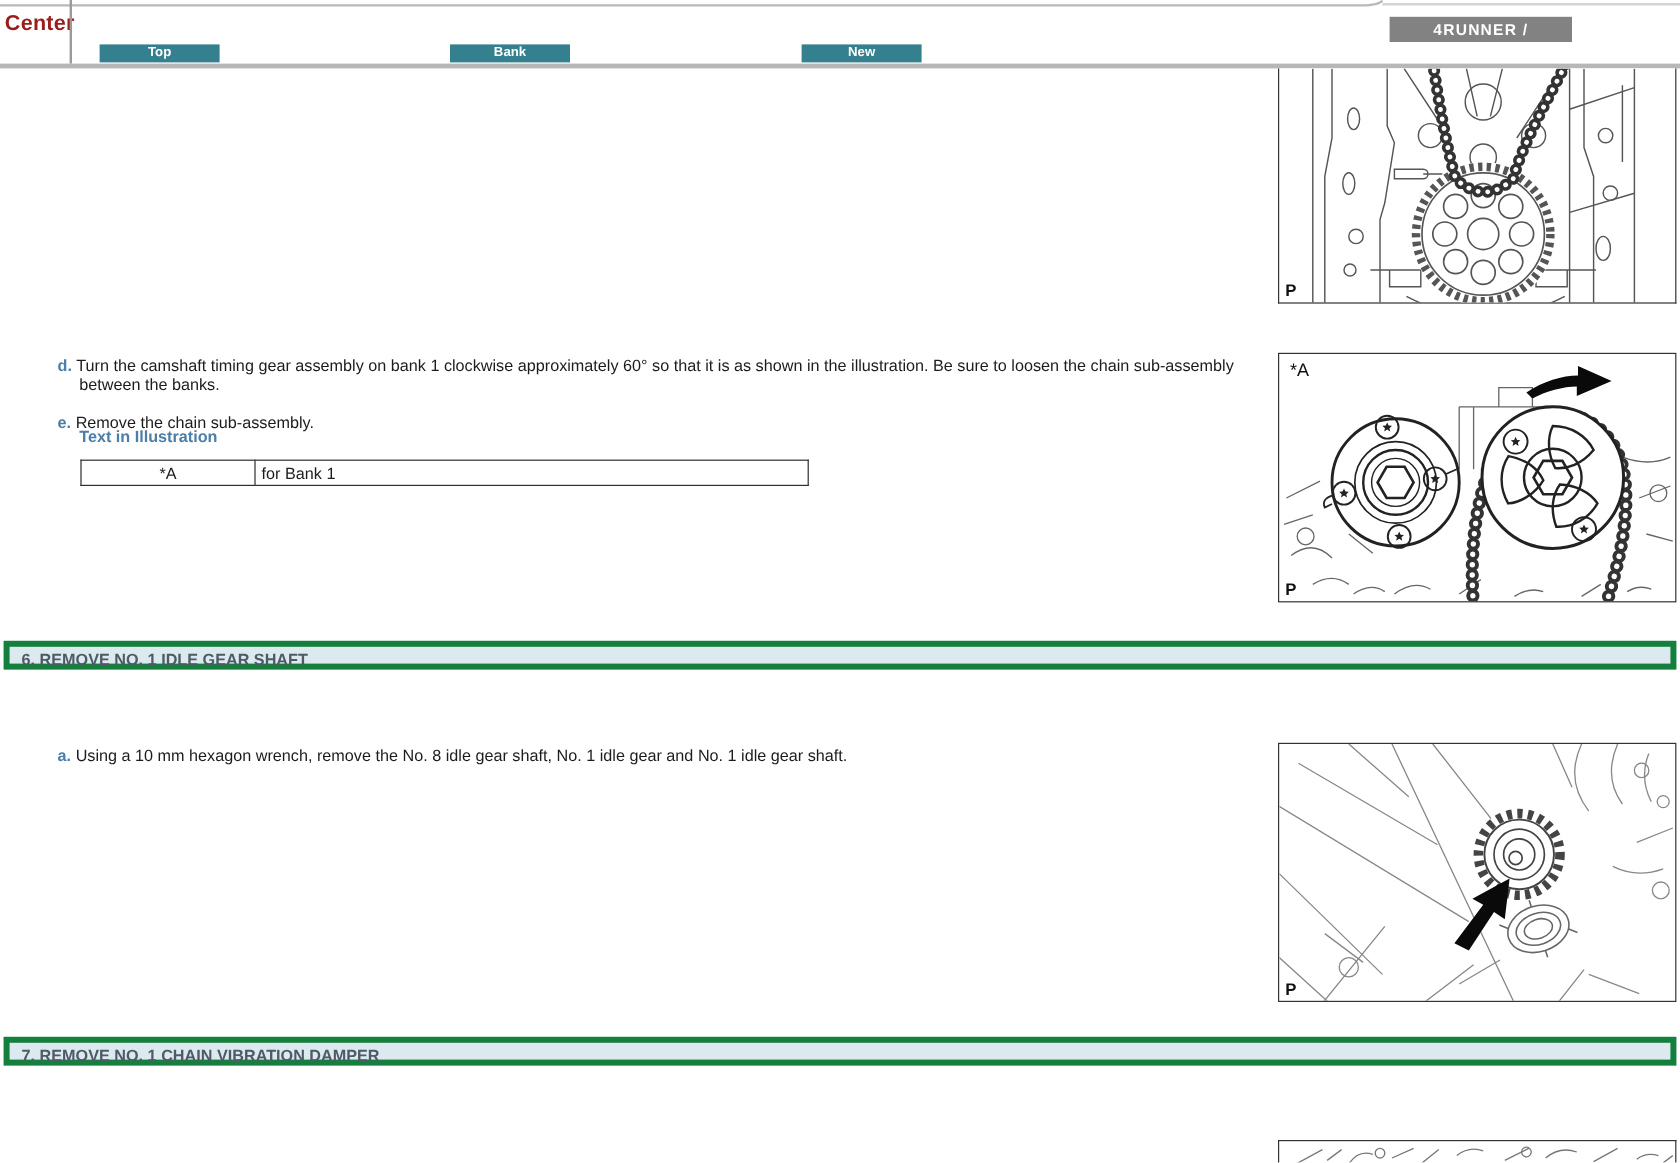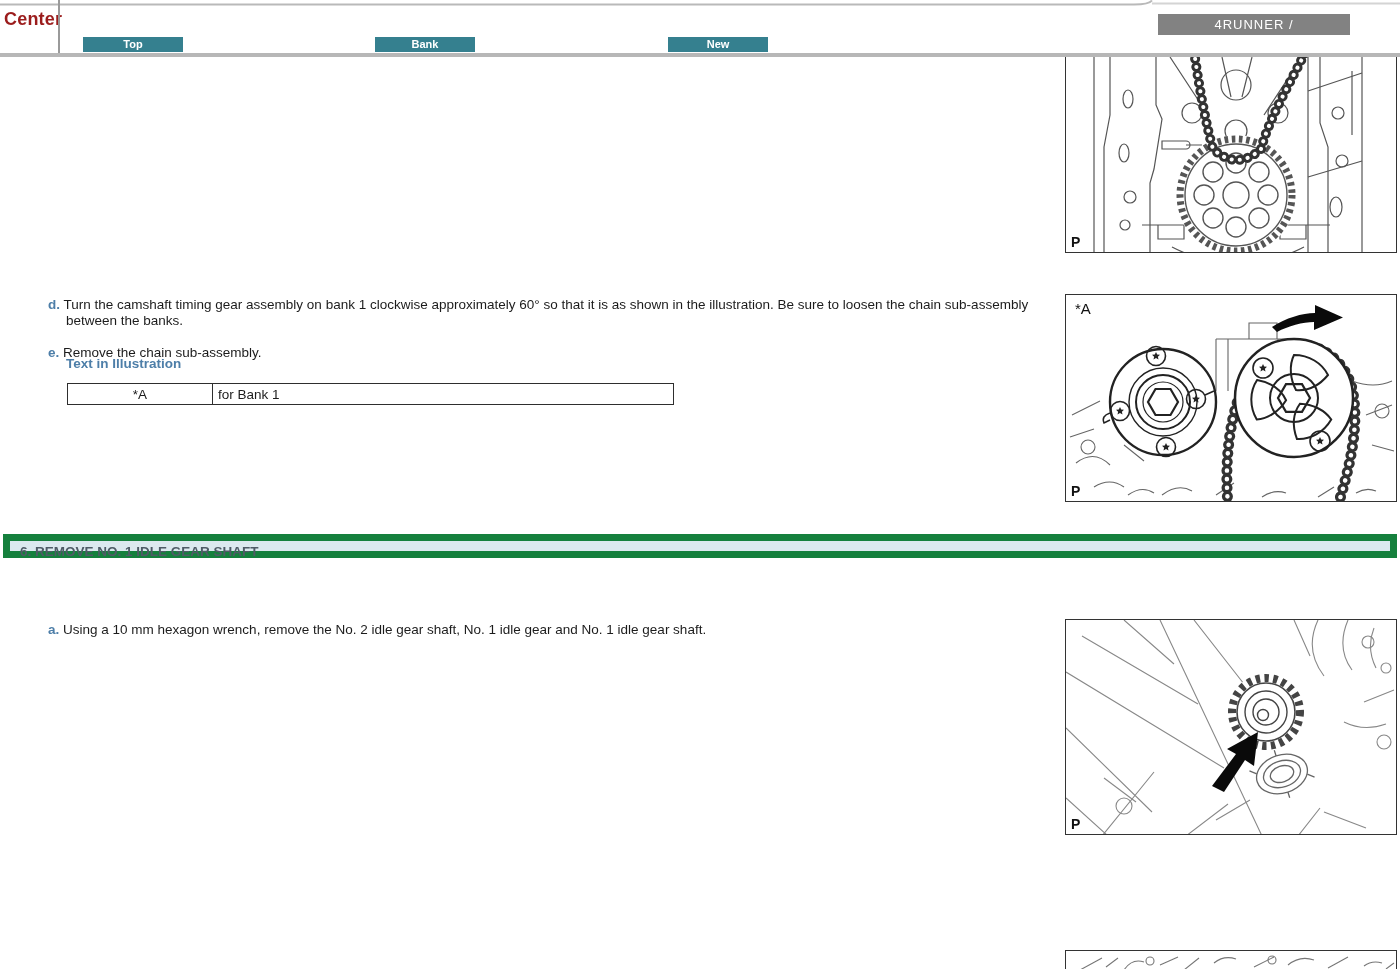--- a/index.html
+++ b/index.html
@@ -17,22 +17,22 @@
   .frame-vline { position:absolute; left:58px; top:0; width:2px; height:53px; background:#9a9a9a; }
   .nav-btn {
     position:absolute; top:37px; height:15px; width:100px; background:#35808f;
     color:#fff; font-size:11px; font-weight:bold; text-align:center; line-height:15px;
     cursor:pointer; border:none;
   }
   #btn-top  { left:83px; }
   #btn-back { left:375px; }
   #btn-new  { left:668px; }
   .vehicle-badge {
-    position:absolute; left:1158px; top:14px; width:192px; height:21px;
-    background:#828282; color:#fff; font-size:13px; font-weight:normal;
+    position:absolute; left:1158px; top:14px; width:152px; height:21px;
+    background:#828282; color:#fff; font-size:13px; font-weight:bold;
     text-align:center; line-height:21px; letter-spacing:1px;
   }
   .header-divider { position:absolute; left:0; top:53px; width:1400px; height:4px; background:#b7b7b7; }
 
   
   .step {
     position:absolute; font-size:13.5px; line-height:16px;
     padding-left:18px; text-indent:-18px; color:#1c1c1c;
   }
   .step .ltr { color:#4d7ea8; font-weight:bold; }
@@ -48,21 +48,21 @@
   .tii-table {
     position:absolute; left:67px; top:383px; border-collapse:collapse;
     font-size:13.5px; color:#1c1c1c;
   }
   .tii-table td { border:1px solid #2e2e2e; height:21px; background:#fff; }
   .tii-table td.key { width:145px; text-align:center; }
   .tii-table td.val { width:461px; padding:0 5px; text-align:left; }
 
   .section-header {
     position:absolute; left:3px; width:1394px; height:24px;
-    background:#dce9ef; border:7px solid #15803d;
+    background:#dce9ef; border:5px solid #15803d;
     font-size:13.5px; font-weight:bold; color:#4e5b66;
     line-height:22px; padding-left:10px;
   }
   #section6-header { top:534px; }
   #section7-header { top:864px; }
 
   
   .fig { position:absolute; left:1065px; width:332px; background:#fff; border:1px solid #333; overflow:hidden; }
   #fig1 { top:57px;  height:196px; border-top:none; }
   #fig2 { top:294px; height:208px; }
@@ -113,23 +113,24 @@
       <tr>
         <td class="key">*A</td>
         <td class="val">for Bank 1</td>
       </tr>
     </tbody>
   </table>
 
   <div class="section-header" id="section6-header">6. REMOVE NO. 1 IDLE GEAR SHAFT</div>
   <div class="step" id="s6-step-a">
     <span class="ltr">a.</span>
-    <span>Using a 10 mm hexagon wrench, remove the No. 2 idle gear shaft, No. 1 idle gear and No. 1 idle gear shaft.</span>
-  </div>
-
+    <span>Using a 10 mm hexagon wrench, remove the No. 8 idle gear shaft, No. 1 idle gear and No. 1 idle gear shaft.</span>
+  </div>
+
+  <div class="section-header" id="section7-header">7. REMOVE NO. 1 CHAIN VIBRATION DAMPER</div>
 
   <div class="fig" id="fig1">
     <svg viewBox="0 0 332 196" width="332" height="196">
       <g stroke="#555" fill="none" stroke-width="1.2">
         <path d="M28,0 V196"></path>
         <path d="M44,0 V58 L38,90 V196"></path>
         <path d="M90,0 V48 L96,62 L88,112 L84,126 V196"></path>
         <ellipse cx="62" cy="42" rx="5" ry="9"></ellipse>
         <ellipse cx="58" cy="96" rx="5" ry="9"></ellipse>
         <circle cx="64" cy="140" r="6"></circle>

